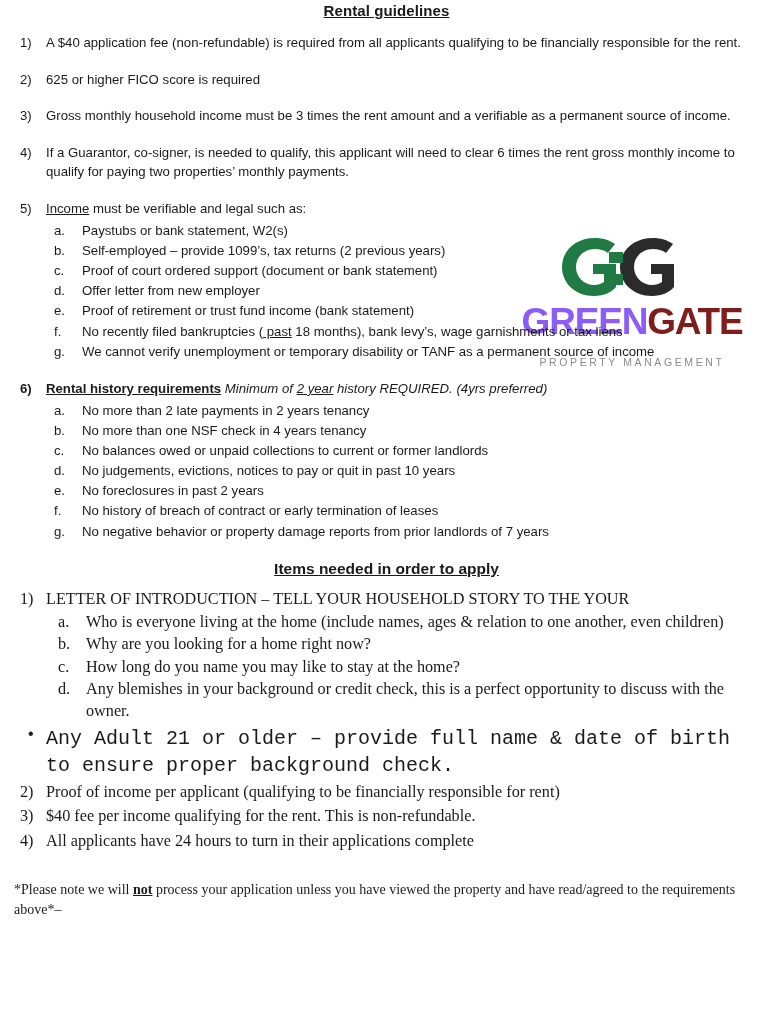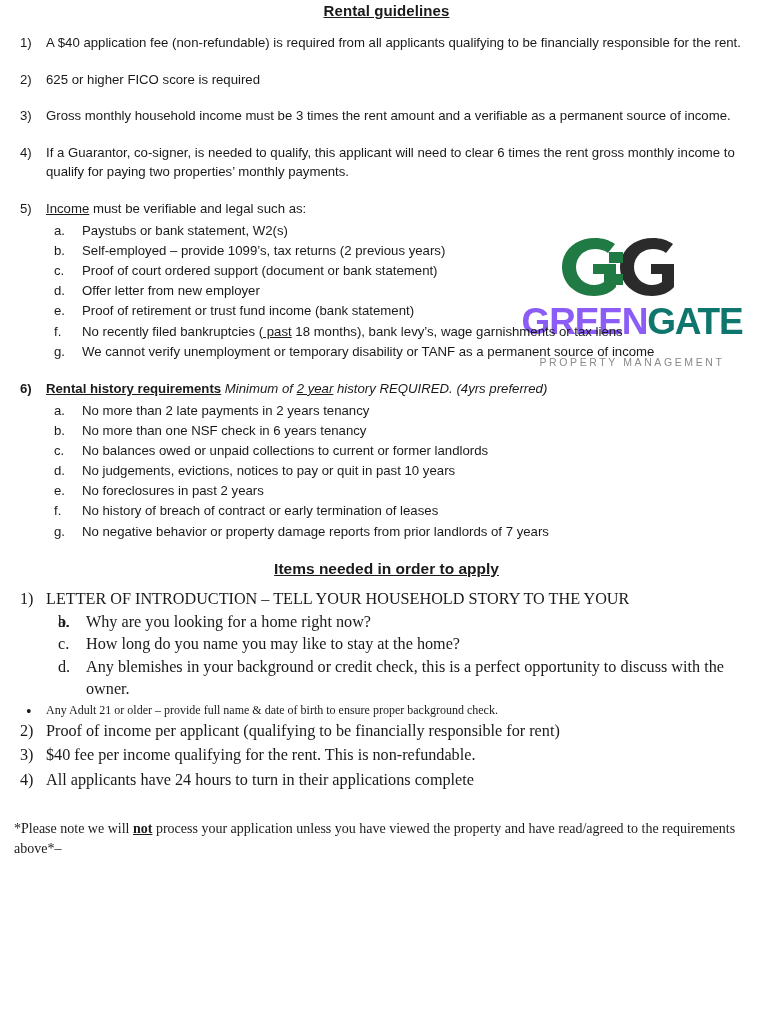--- a/index.html
+++ b/index.html
@@ -95,22 +95,22 @@
   ol.sub.serif > li > .let { left: 12px; }
 
   ul.bullets {
     list-style: none;
     margin: 0;
     padding: 0;
   }
   ul.bullets > li {
     position: relative;
     padding-left: 34px;
-    font-family: Liberation Serif, serif;
-    font-size: 12px;
+    font-family: Liberation Mono, monospace;
+    font-size: 20px;
     line-height: 1.38;
     margin: 1px 0;
   }
   ul.bullets > li:before {
     content: "\2022";
     position: absolute;
     left: 14px;
     top: -1px;
     font-size: 16px;
   }
@@ -141,21 +141,21 @@
   .logo-word {
     font-family: "Liberation Sans", sans-serif;
     font-weight: bold;
     font-size: 37px;
     letter-spacing: -1.2px;
     line-height: 1;
     margin-top: 3px;
     white-space: nowrap;
   }
   .logo-word .green { color: #8b5cf6; }
-  .logo-word .gate  { color: #0f766e; }
+  .logo-word .gate  { color: #7f1d1d; }
   .logo-sub {
     font-size: 10.5px;
     letter-spacing: 2.6px;
     color: #8a8a8a;
     margin-top: 16px;
   }
 </style>
 </head>
 <body>
 
@@ -218,38 +218,38 @@
         <li><span class="let">f.</span><span>No recently filed bankruptcies (</span><u> past</u><span> 18 months), bank levy’s, wage garnishments or tax liens</span></li>
         <li><span class="let">g.</span><span>We cannot verify unemployment or temporary disability or TANF as a permanent source of income</span></li>
       </ol>
     </li>
 
     <li style="margin-bottom:6px;">
       <span class="num bold">6)</span>
       <span class="body"><span class="b-u">Rental history requirements</span><span class="ital"> Minimum of </span><span class="ital"><u>2 year</u></span><span class="ital"> history REQUIRED. (4yrs preferred)</span></span>
       <ol class="sub">
         <li><span class="let">a.</span><span>No more than 2 late payments in 2 years tenancy</span></li>
-        <li><span class="let">b.</span><span>No more than one NSF check in 6 years tenancy</span></li>
+        <li><span class="let">b.</span><span>No more than one NSF check in 4 years tenancy</span></li>
         <li><span class="let">c.</span><span>No balances owed or unpaid collections to current or former landlords</span></li>
         <li><span class="let">d.</span><span>No judgements, evictions, notices to pay or quit in past 10 years</span></li>
         <li><span class="let">e.</span><span>No foreclosures in past 2 years</span></li>
         <li><span class="let">f.</span><span>No history of breach of contract or early termination of leases</span></li>
         <li><span class="let">g.</span><span>No negative behavior or property damage reports from prior landlords of 7 years</span></li>
       </ol>
     </li>
   </ol>
 
   <div class="section-title">Items needed in order to apply</div>
 
   <ol class="main serif">
     <li>
       <span class="num">1)</span>
       <span class="body">LETTER OF INTRODUCTION – TELL YOUR HOUSEHOLD STORY TO THE YOUR</span>
       <ol class="sub serif">
-        <li><span class="let">a.</span></li>
+        <li><span class="let">a.</span><span>Who is everyone living at the home (include names, ages &amp; relation to one another, even children)</span></li>
         <li><span class="let">b.</span><span>Why are you looking for a home right now?</span></li>
         <li><span class="let">c.</span><span>How long do you name you may like to stay at the home?</span></li>
         <li><span class="let">d.</span><span>Any blemishes in your background or credit check, this is a perfect opportunity to discuss with the owner.</span></li>
       </ol>
     </li>
   </ol>
 
   <ul class="bullets">
     <li>Any Adult 21 or older – provide full name &amp; date of birth to ensure proper background check.</li>
   </ul>

